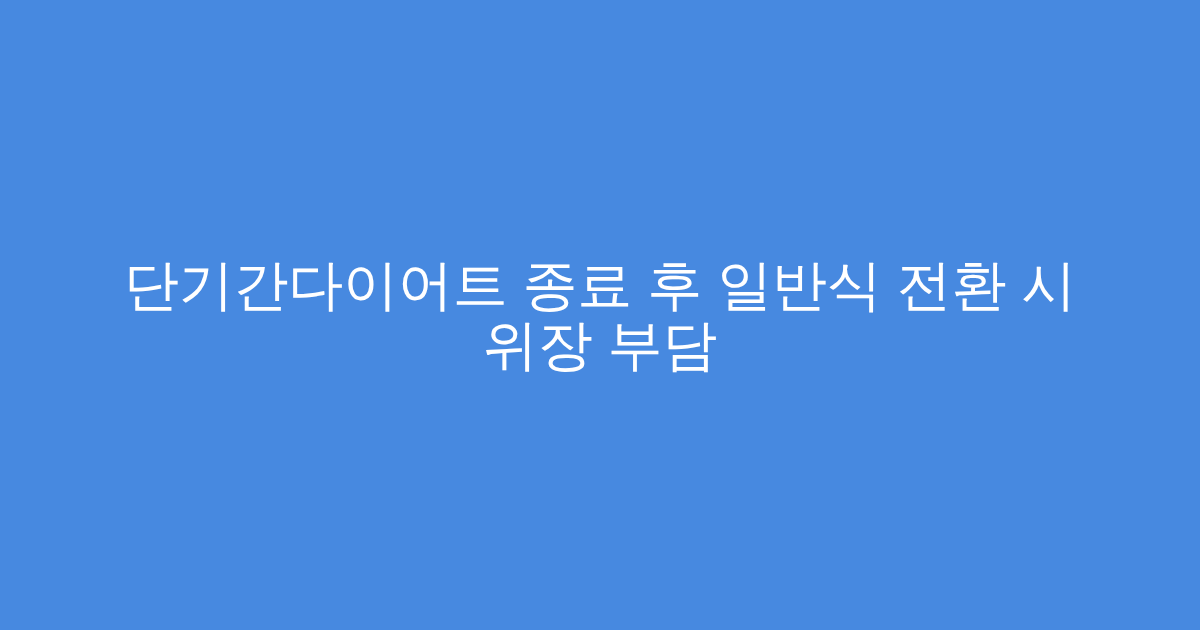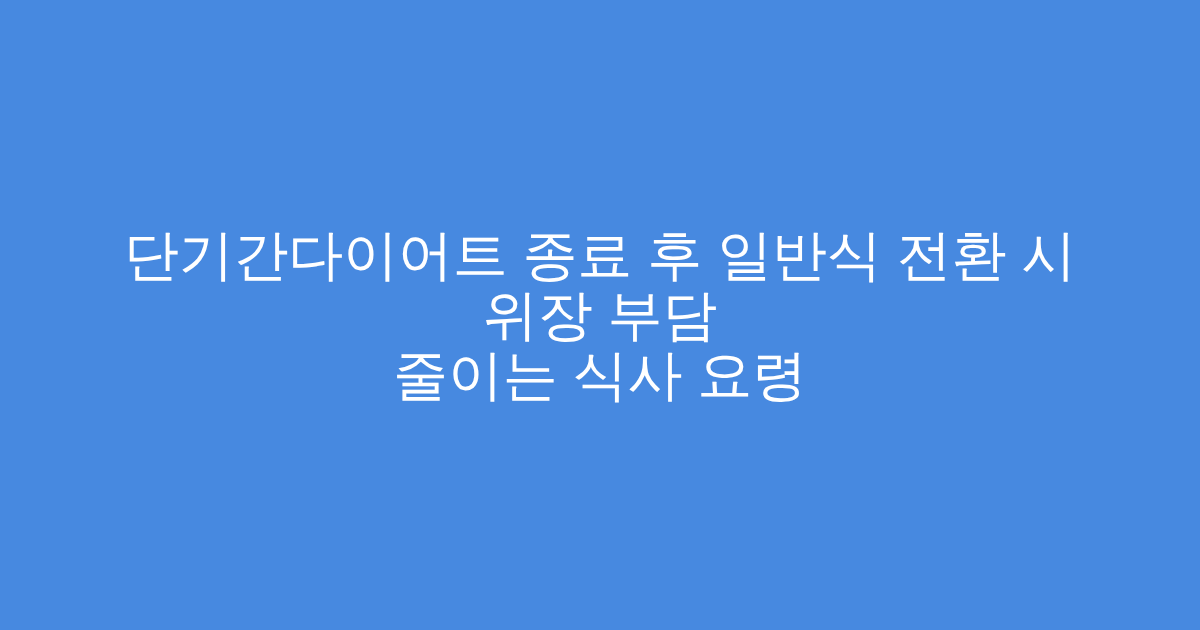--- a/index.html
+++ b/index.html
@@ -54,17 +54,16 @@
 </style>
 </head>
 <body>
 
 <div id="share-card" style="background-color: rgb(71, 137, 224);">
 
   <div class="title-block">
 
     <h1 class="headline" style="color: rgb(255, 255, 255);">
       <span class="headline-line">단기간다이어트 종료 후 일반식 전환 시 위장 부담</span>
-      <span class="headline-line">줄이는 식사 요령</span>
     </h1>
 
   </div>
 </div>
 
 </body></html>

